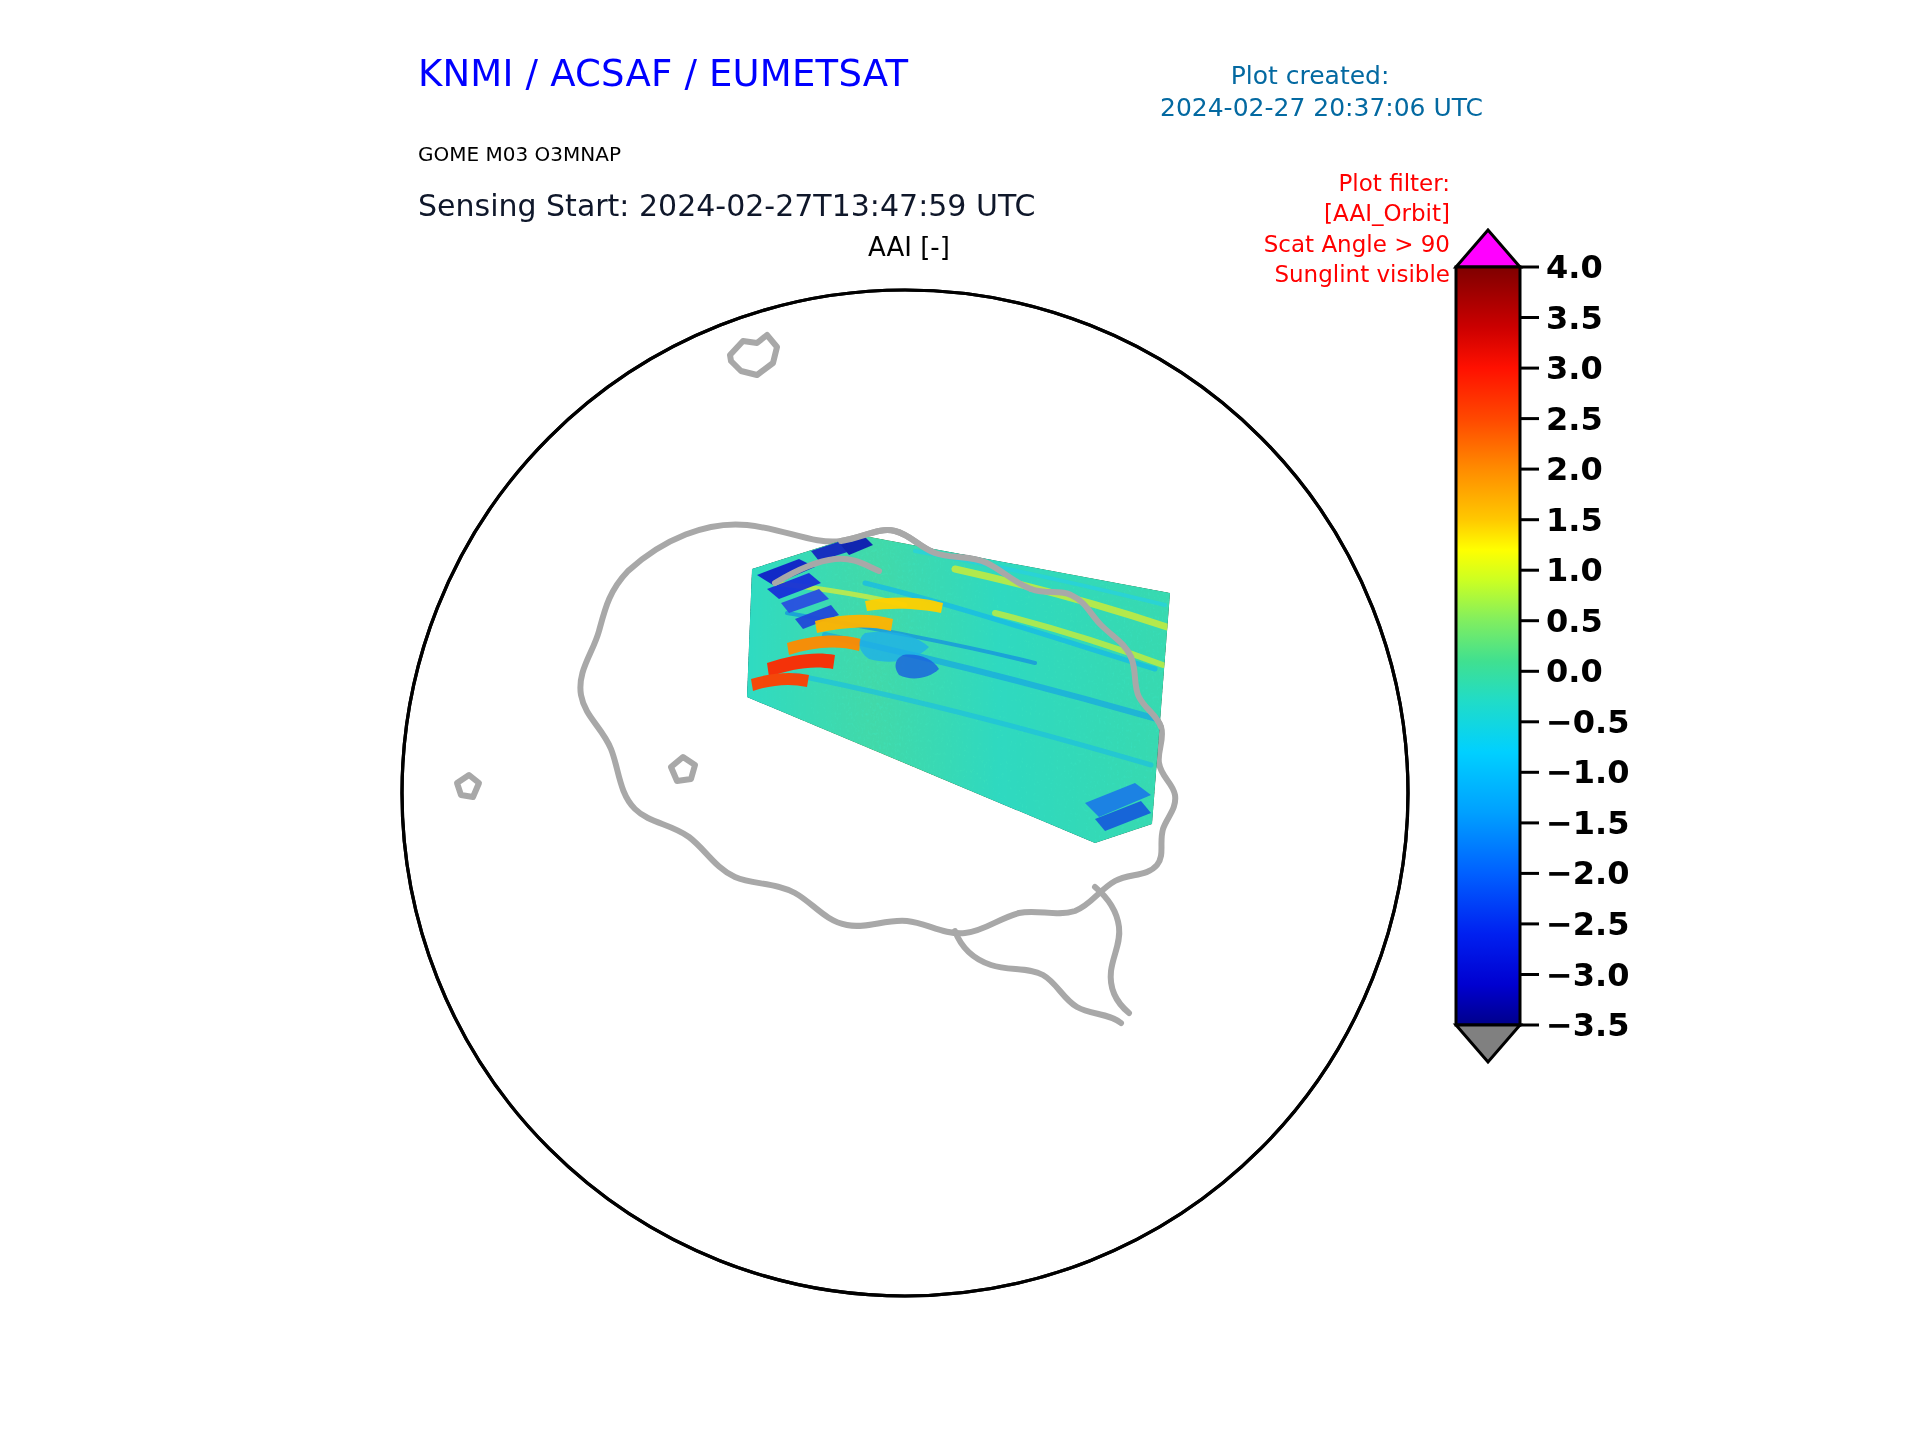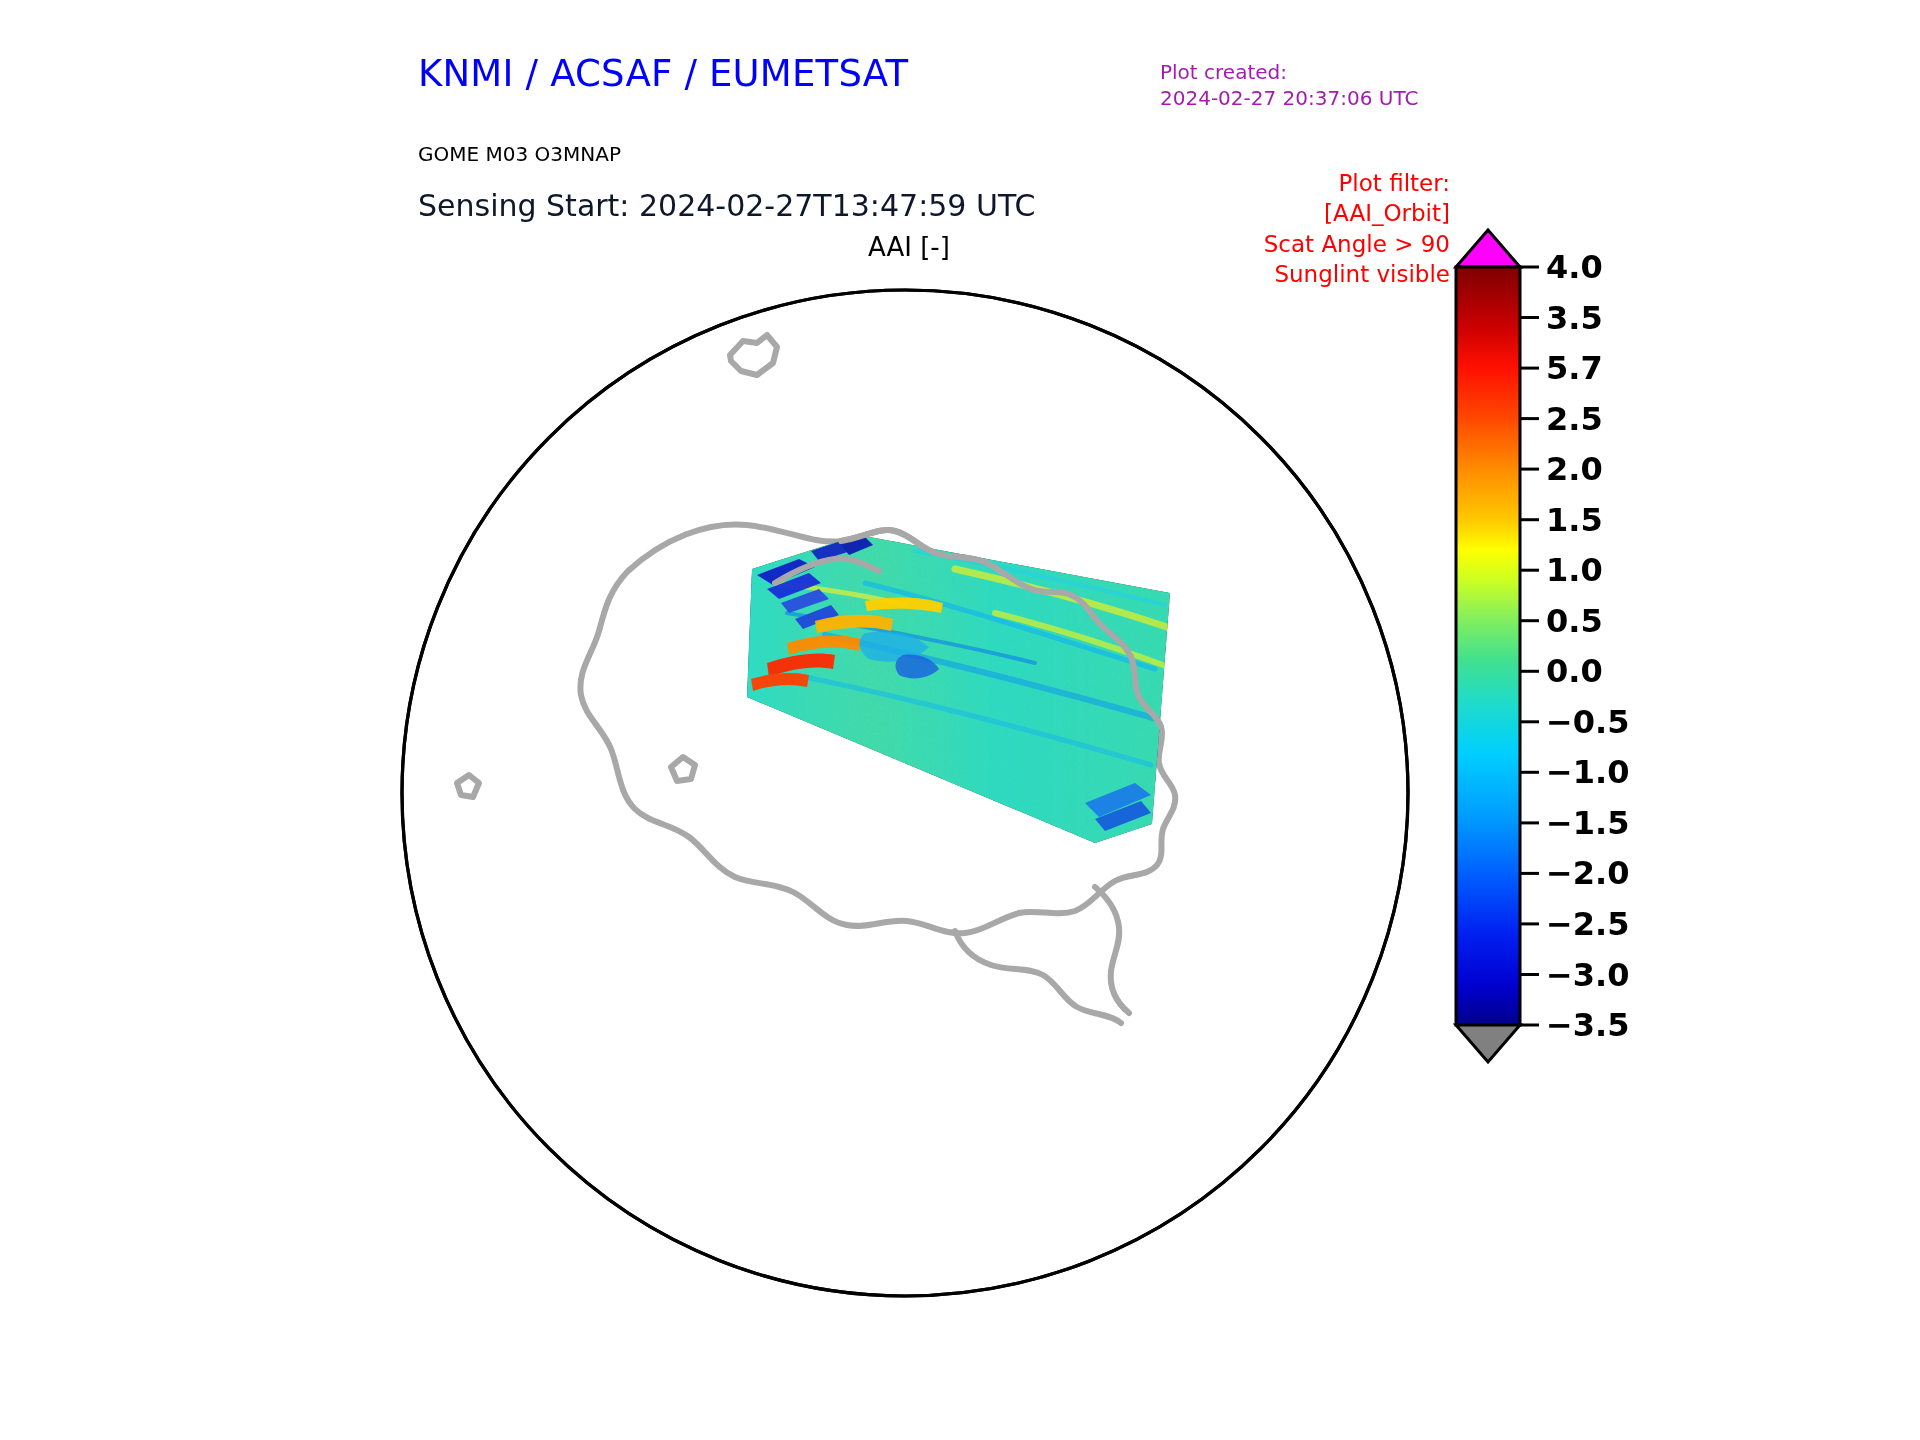--- a/index.html
+++ b/index.html
@@ -13,21 +13,21 @@
   #root{position:absolute;left:0;top:0;width:1520px;height:1440px;}
 
   
   .org-title{
     position:absolute;left:418px;top:52px;
     font-size:37px;color:#0000ff;letter-spacing:0.2px;
     white-space:nowrap;
   }
   .created-block{
     position:absolute;left:1160px;top:60px;width:300px;
-    text-align:left;font-size:20px;color:#a21caf;line-height:1.28;
+    text-align:center;font-size:25px;color:#0369a1;line-height:1.28;
   }
   .created-block div{white-space:nowrap;}
 
   .prod-title{
     position:absolute;left:418px;top:142px;
     font-size:20px;color:#000;white-space:nowrap;
   }
   .sensing-line{
     position:absolute;left:418px;top:188px;
     font-size:30px;color:#0f172a;white-space:nowrap;
@@ -299,21 +299,21 @@
         <line x1="80" y1="594.9" x2="99" y2="594.9"></line>
         <line x1="80" y1="645.4" x2="99" y2="645.4"></line>
         <line x1="80" y1="695.9" x2="99" y2="695.9"></line>
         <line x1="80" y1="746.5" x2="99" y2="746.5"></line>
         <line x1="80" y1="797.0" x2="99" y2="797.0"></line>
       </g>
     </svg>
 
     <div class="cb-tick-label" style="top:39px">4.0</div>
     <div class="cb-tick-label" style="top:89.5px">3.5</div>
-    <div class="cb-tick-label" style="top:140.1px">5.7</div>
+    <div class="cb-tick-label" style="top:140.1px">3.0</div>
     <div class="cb-tick-label" style="top:190.6px">2.5</div>
     <div class="cb-tick-label" style="top:241.1px">2.0</div>
     <div class="cb-tick-label" style="top:291.7px">1.5</div>
     <div class="cb-tick-label" style="top:342.2px">1.0</div>
     <div class="cb-tick-label" style="top:392.7px">0.5</div>
     <div class="cb-tick-label" style="top:443.3px">0.0</div>
     <div class="cb-tick-label" style="top:493.8px">−0.5</div>
     <div class="cb-tick-label" style="top:544.3px">−1.0</div>
     <div class="cb-tick-label" style="top:594.9px">−1.5</div>
     <div class="cb-tick-label" style="top:645.4px">−2.0</div>

